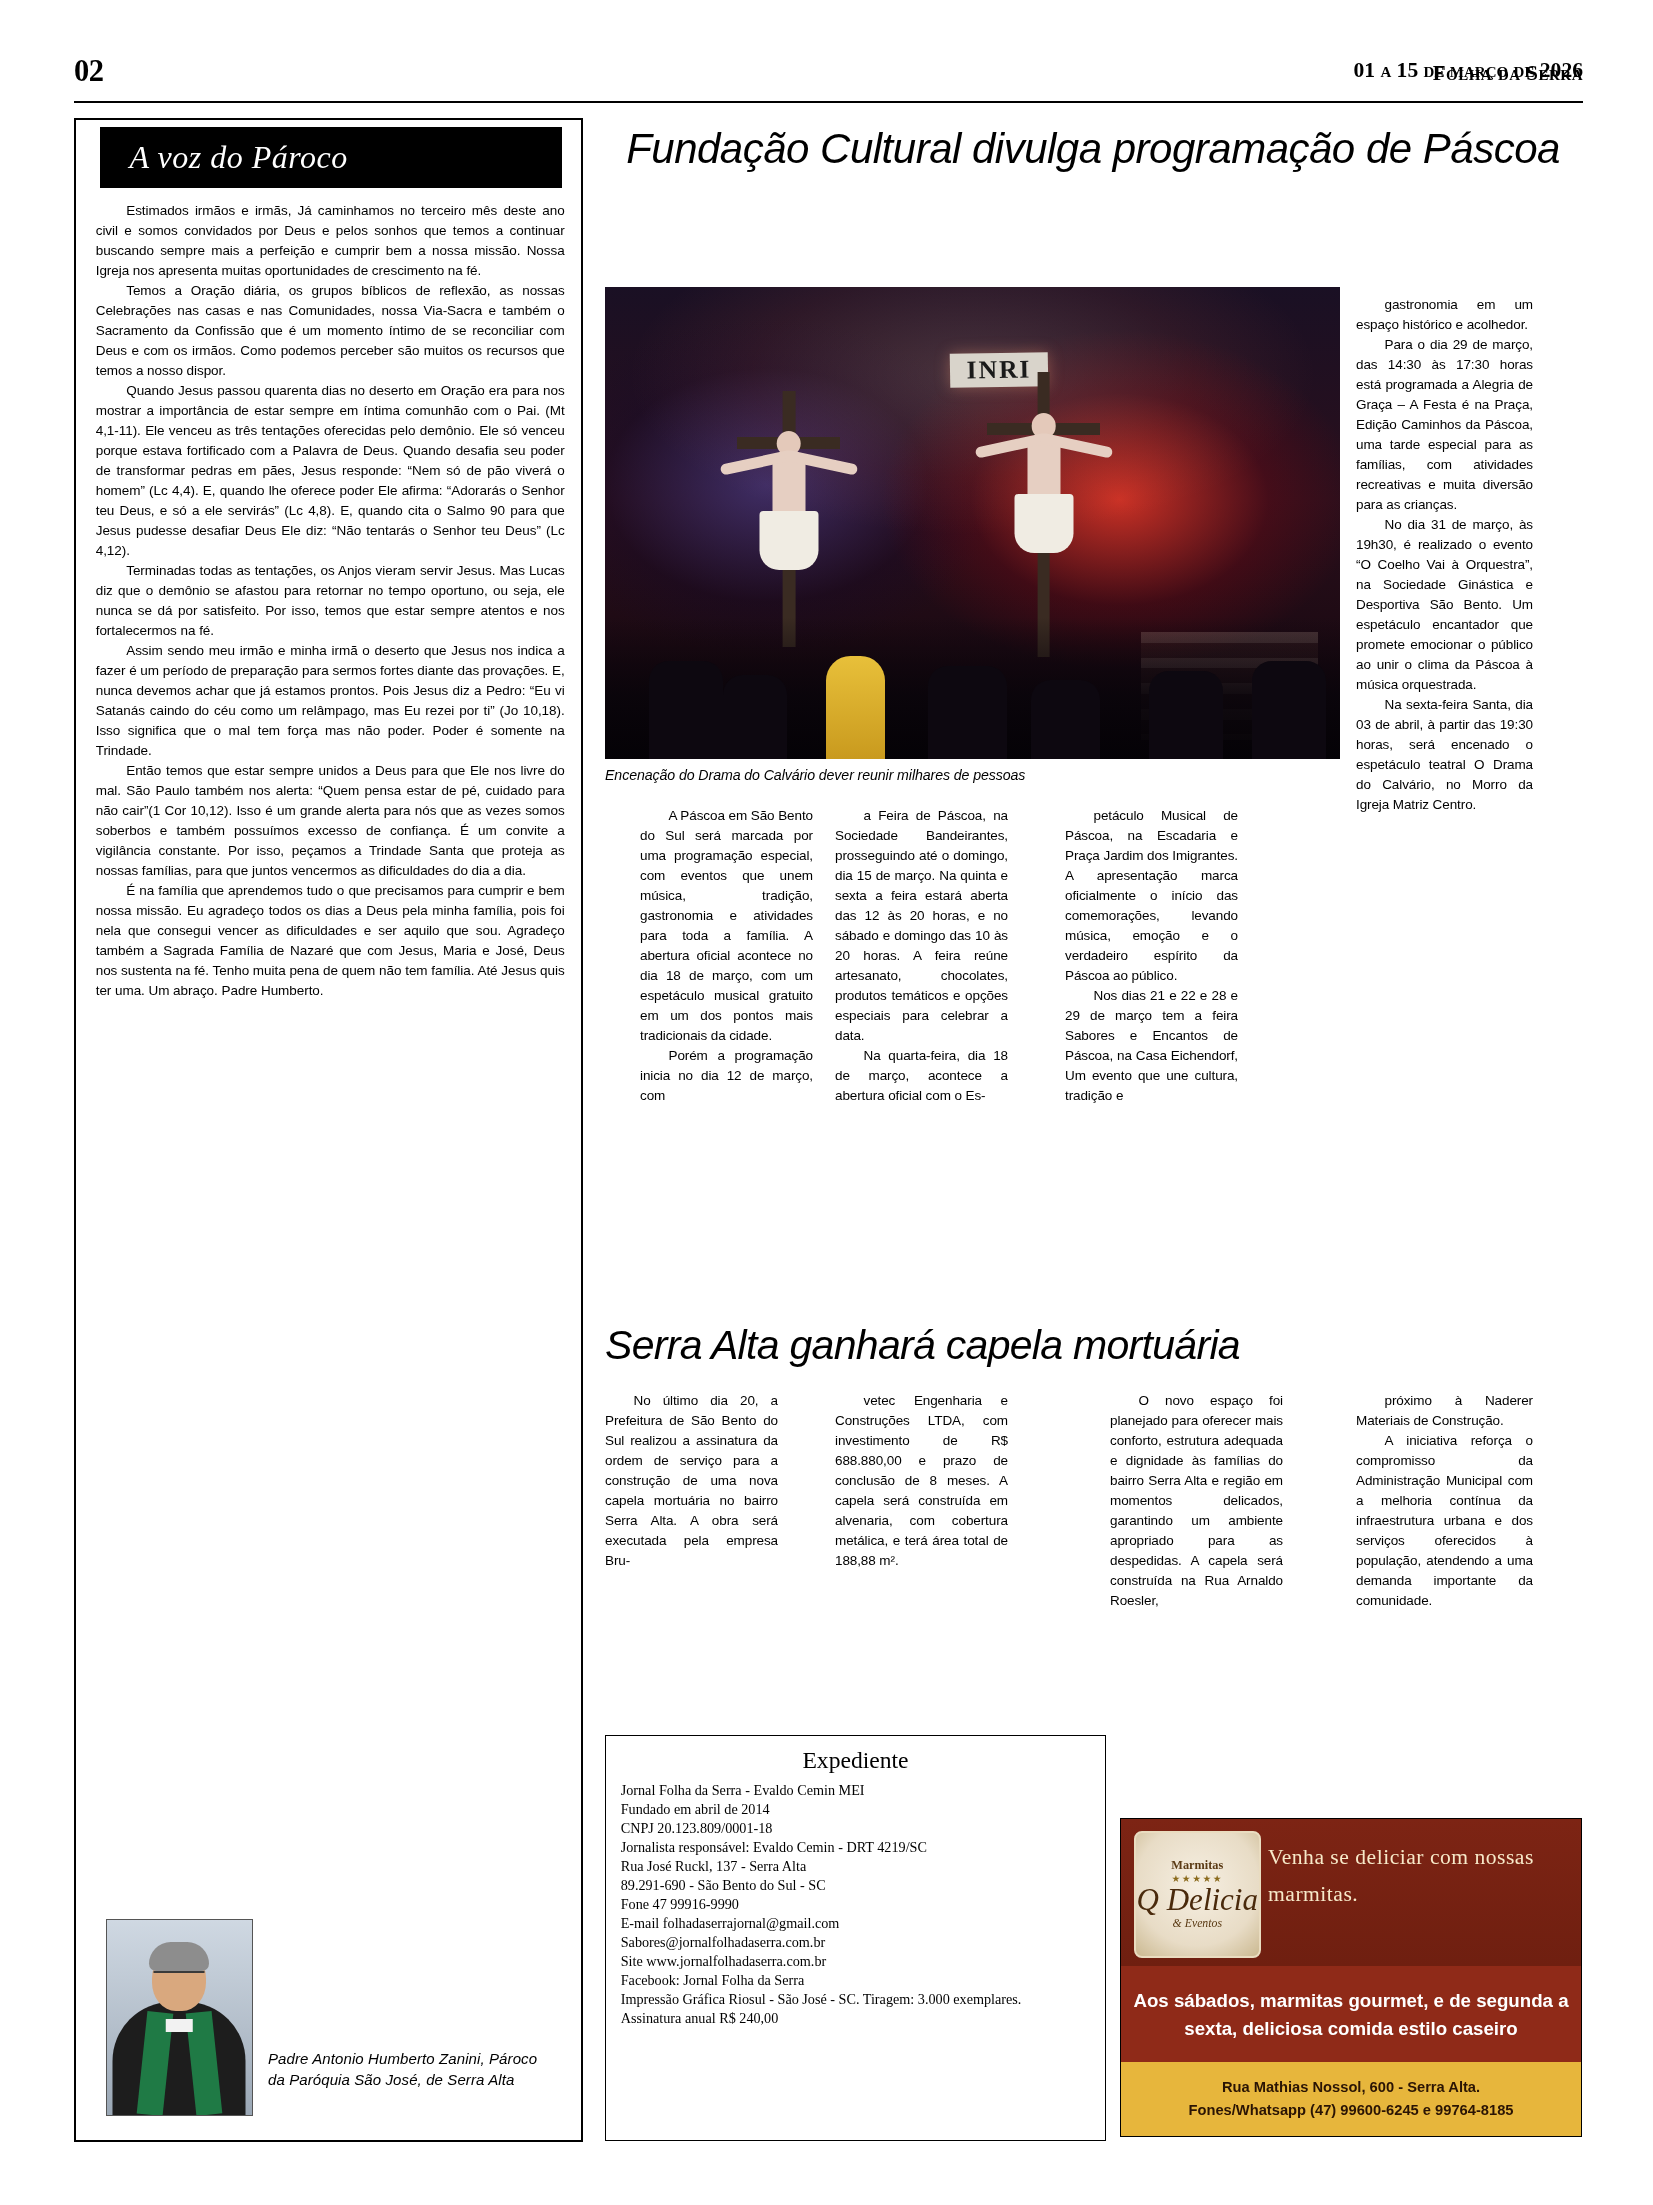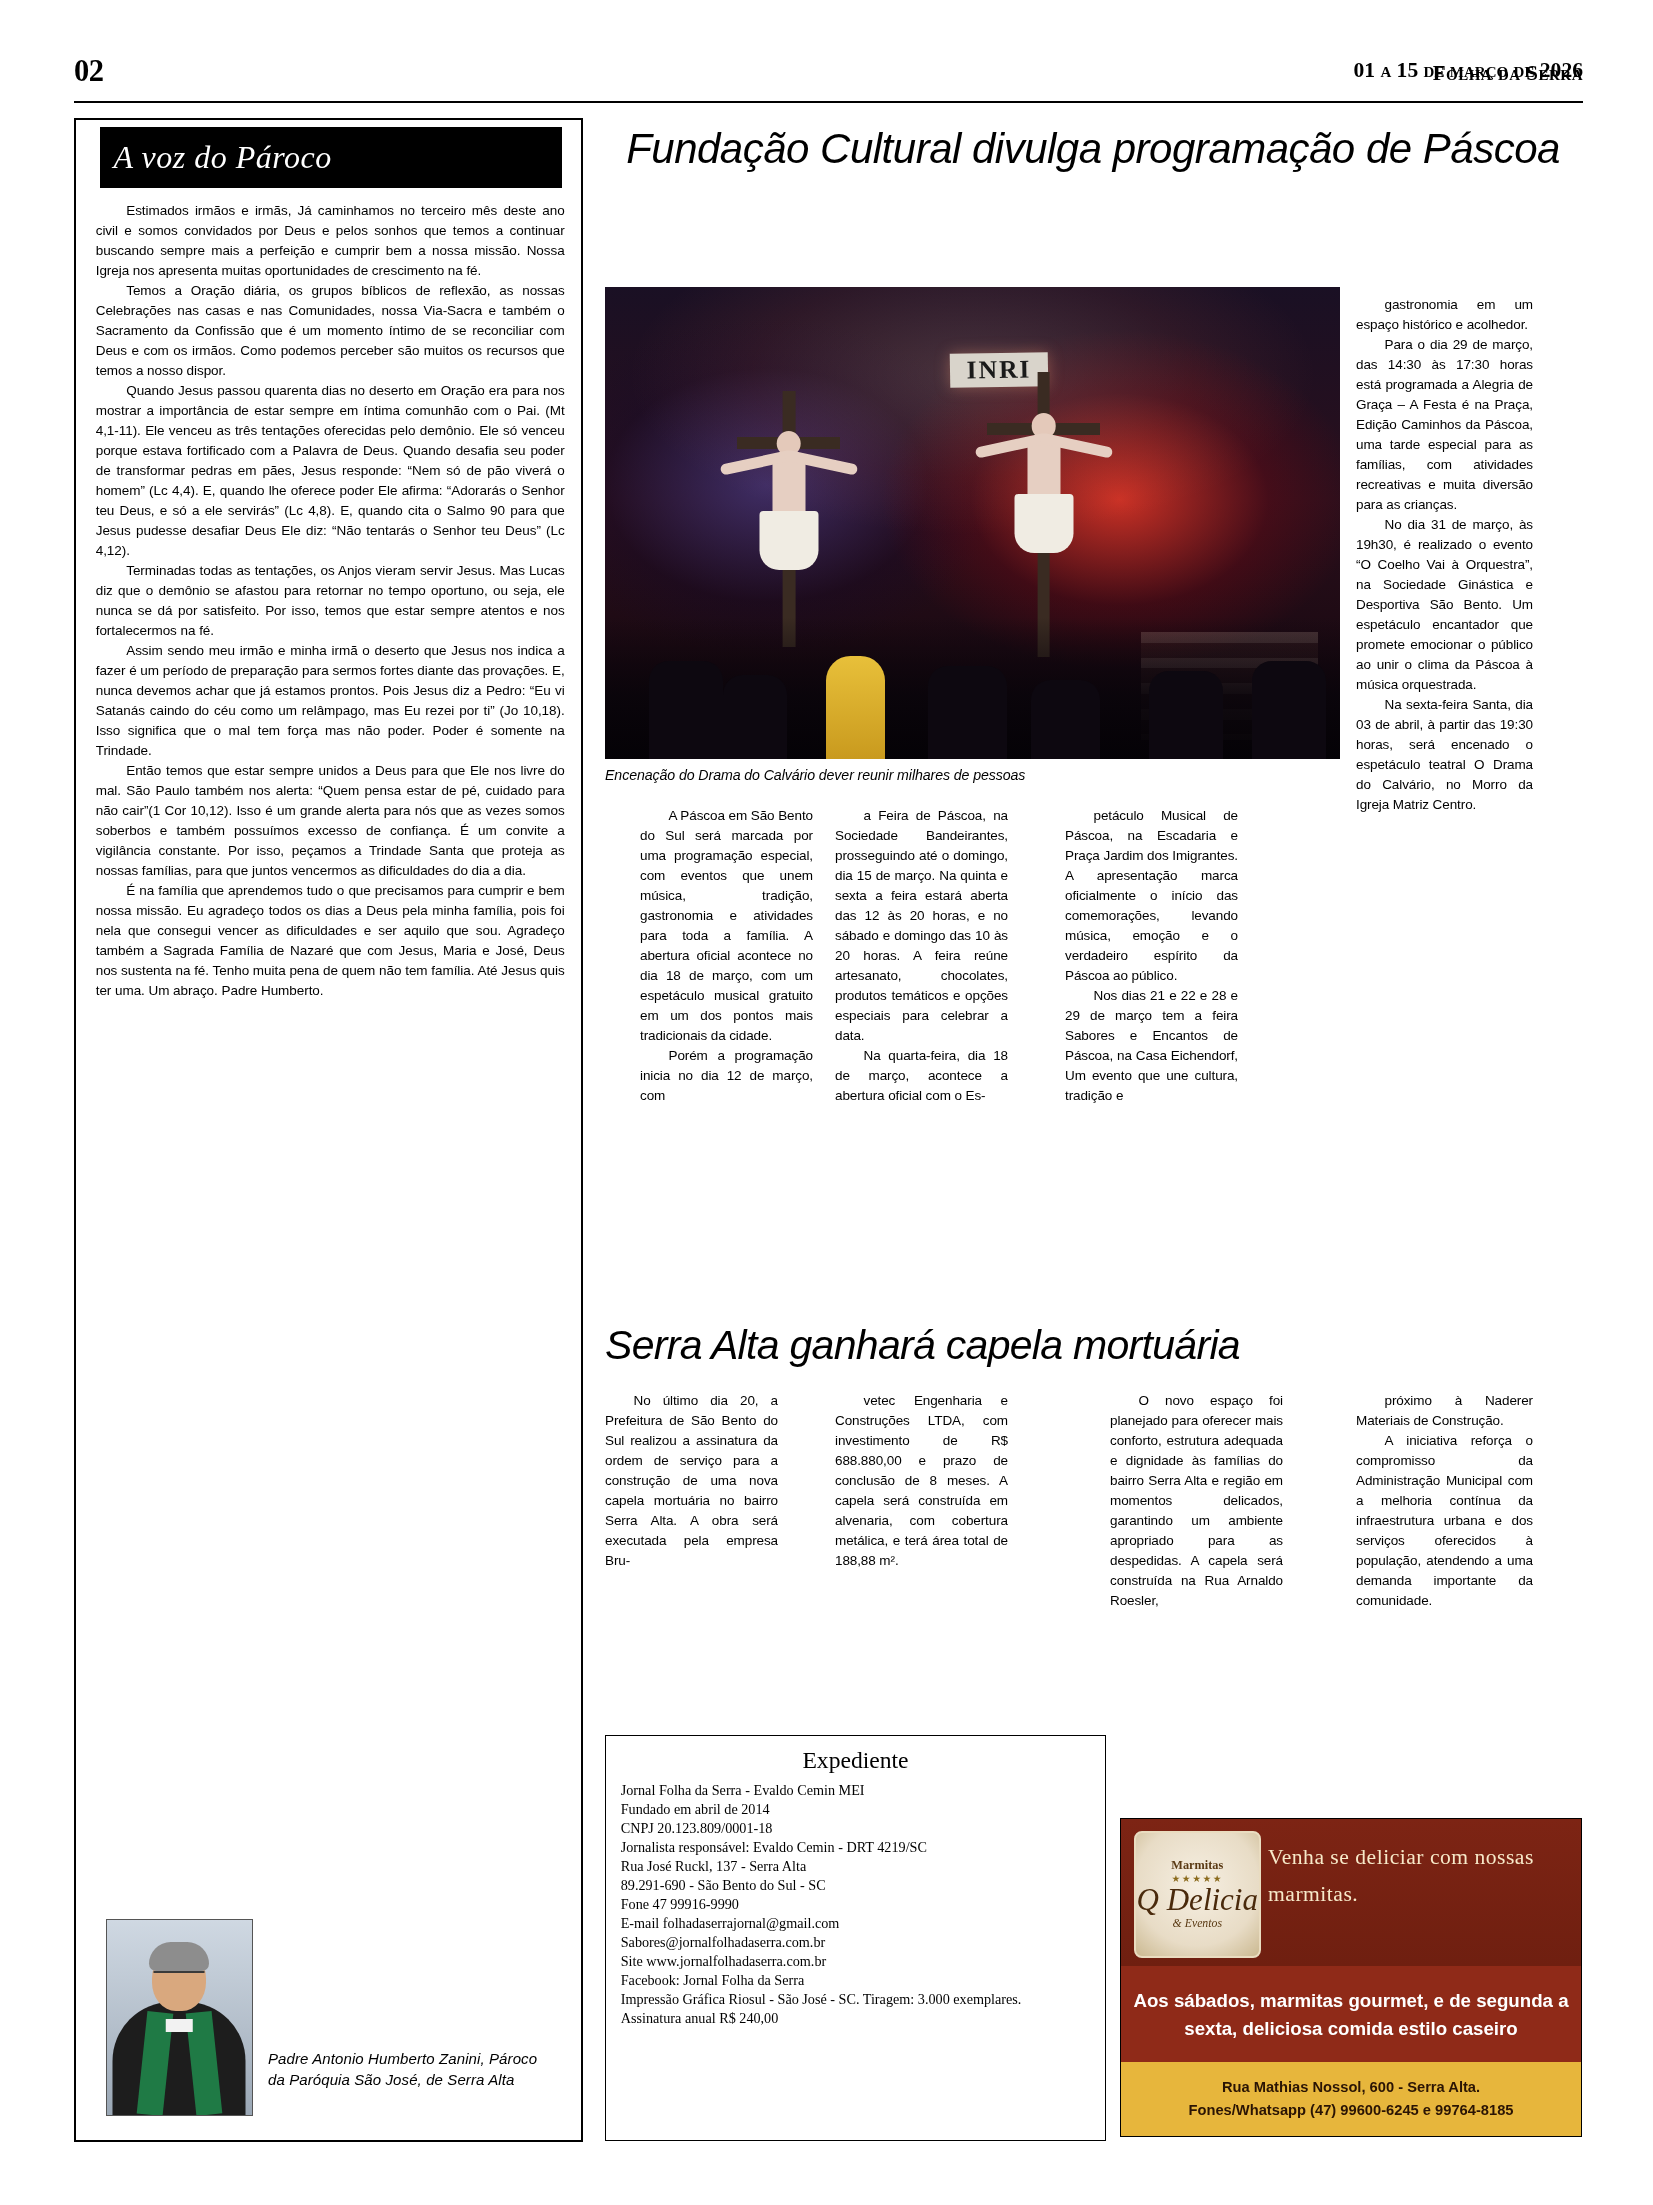--- a/index.html
+++ b/index.html
@@ -72,21 +72,21 @@
     position: absolute;
     left: 23.6px;
     top: 6.9px;
     width: 462px;
     height: 61px;
     background: #000;
     color: #fff;
     display: flex;
     align-items: center;
     box-sizing: border-box;
-    padding-left: 14px;
+    padding-left: 30px;
   }
   .paroco-banner span {
     font-family: "Liberation Serif", serif;
     font-style: italic;
     font-size: 32px;
     letter-spacing: 0.5px;
   }
   .paroco-text {
     position: absolute;
     left: 19.7px;

